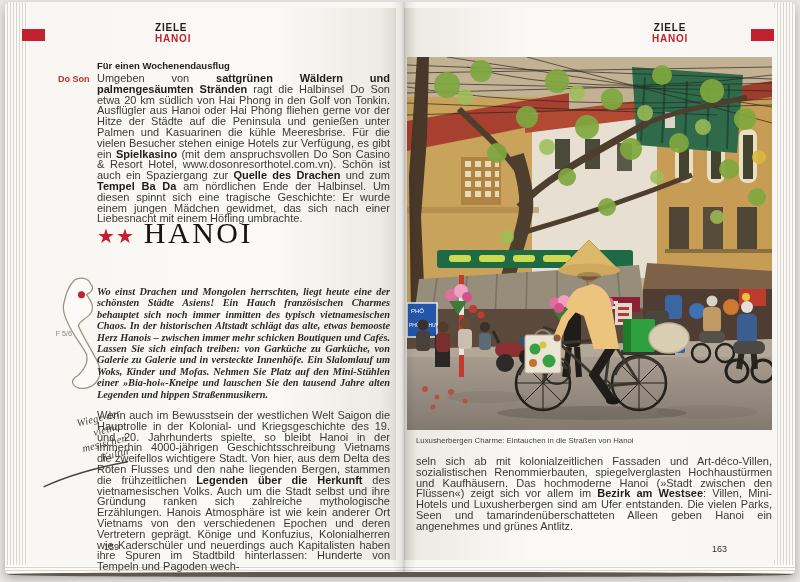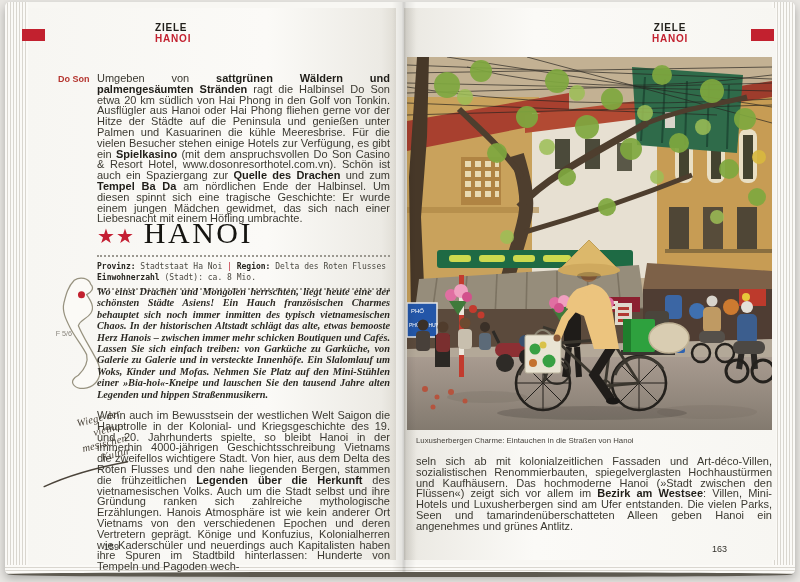--- a/index.html
+++ b/index.html
@@ -56,40 +56,37 @@
 <div class="page page-l">
   <div class="abs tab" style="left:-6px;top:21px"></div>
 
   <div class="abs runhead" style="left:127px;top:14px">
     <div>ZIELE</div>
     <div class="chap">HANOI</div>
   </div>
 
   <div class="abs margin-label" style="left:30px;top:66px;width:62px">Do Son</div>
 
+  <div class="abs h3" style="left:69px;top:52px;width:293px">Für einen Wochenendausflug</div>
 
   <div class="abs bodytext seghost" style="left:69px;top:65px;width:293px"><span class="">Umgeben von </span><span class="b ">sattgrünen Wäldern und palmengesäumten Stränden</span><span class=""> ragt die Halbinsel Do Son etwa 20 km südlich von Hai Phong in den Golf von Tonkin. Ausflügler aus Hanoi oder Hai Phong fliehen gerne vor der Hitze der Städte auf die Peninsula und genießen unter Palmen und Kasuarinen die kühle Meeresbrise. Für die vielen Besucher stehen einige Hotels zur Verfügung, es gibt ein </span><span class="b ">Spielkasino</span><span class=""> (mit dem anspruchsvollen Do Son Casino &amp; Resort Hotel, www.dosonresorthotel.com.vn). Schön ist auch ein Spaziergang zur </span><span class="b ">Quelle des Drachen</span><span class=""> und zum </span><span class="b ">Tempel Ba Da</span><span class=""> am nördlichen Ende der Halbinsel. Um diesen spinnt sich eine tragische Geschichte: Er wurde einem jungen Mädchen gewidmet, das sich nach einer Liebesnacht mit einem Höfling umbrachte.</span></div>
 
   <div class="abs" style="left:14px;top:266px;width:80px;height:124px">
     <svg viewBox="0 0 75 120" width="80" height="124">
       <path d="M30,6 C36,2 44,4 46,10 C50,14 46,18 42,20 C46,26 50,32 46,38 C42,44 36,44 34,50 C38,60 46,72 52,84 C56,92 56,100 50,106 C44,112 34,112 30,108 C26,104 30,100 34,98 C40,92 44,86 42,78 C38,70 30,60 26,52 C22,44 18,36 20,28 C22,20 24,12 30,6 Z" fill="#fbfaf6" stroke="#97927f" stroke-width="1.2"></path>
       <circle cx="37" cy="20" r="3.4" fill="#c2212f"></circle>
       <text x="12" y="60" font-size="7" fill="#8a867e" font-family="Liberation Sans, sans-serif">F 5/6</text>
     </svg>
   </div>
 
   <div class="abs sechead" style="left:69px;top:210px">
     <span class="stars">★★</span>
     <span class="sectitle">HANOI</span>
   </div>
 
-  <div class="abs infobox" style="left:69px;top:247px;width:293px">
-    <div class="seghost"><span class="b ">Provinz:</span><span class=""> Stadtstaat Ha Noi </span><span class="r">|</span><span class=""> </span><span class="b ">Region:</span><span class=""> Delta des Roten Flusses</span></div>
-    <div class="seghost"><span class="b ">Einwohnerzahl</span><span class=""> (Stadt): ca. 8 Mio.</span></div>
-  </div>
 
   <div class="abs intro" style="left:69px;top:278px;width:293px">Wo einst Drachen und Mongolen herrschten, liegt heute eine der schönsten Städte Asiens! Ein Hauch französischen Charmes behauptet sich noch immer inmitten des typisch vietnamesischen Chaos. In der historischen Altstadt schlägt das alte, etwas bemooste Herz Hanois – zwischen immer mehr schicken Boutiquen und Cafés. Lassen Sie sich einfach treiben: von Garküche zu Garküche, von Galerie zu Galerie und in versteckte Innenhöfe. Ein Slalomlauf um Woks, Kinder und Mofas. Nehmen Sie Platz auf den Mini-Stühlen einer »Bia-hoi«-Kneipe und lauschen Sie den tausend Jahre alten Legenden und hippen Straßenmusikern.</div>
 
   <div class="abs handnote" style="left:-6px;top:410px;width:106px">
     <div>
         <div>Wiege der</div>
         <div>vietna-</div>
         <div>mesischen</div>
         <div>Kultur</div>
       </div>

